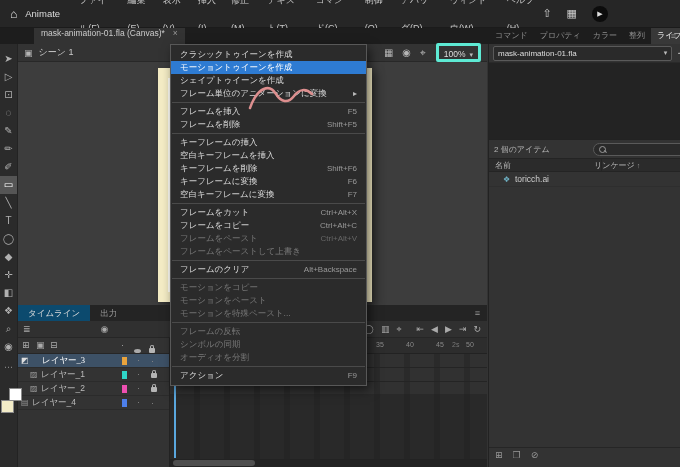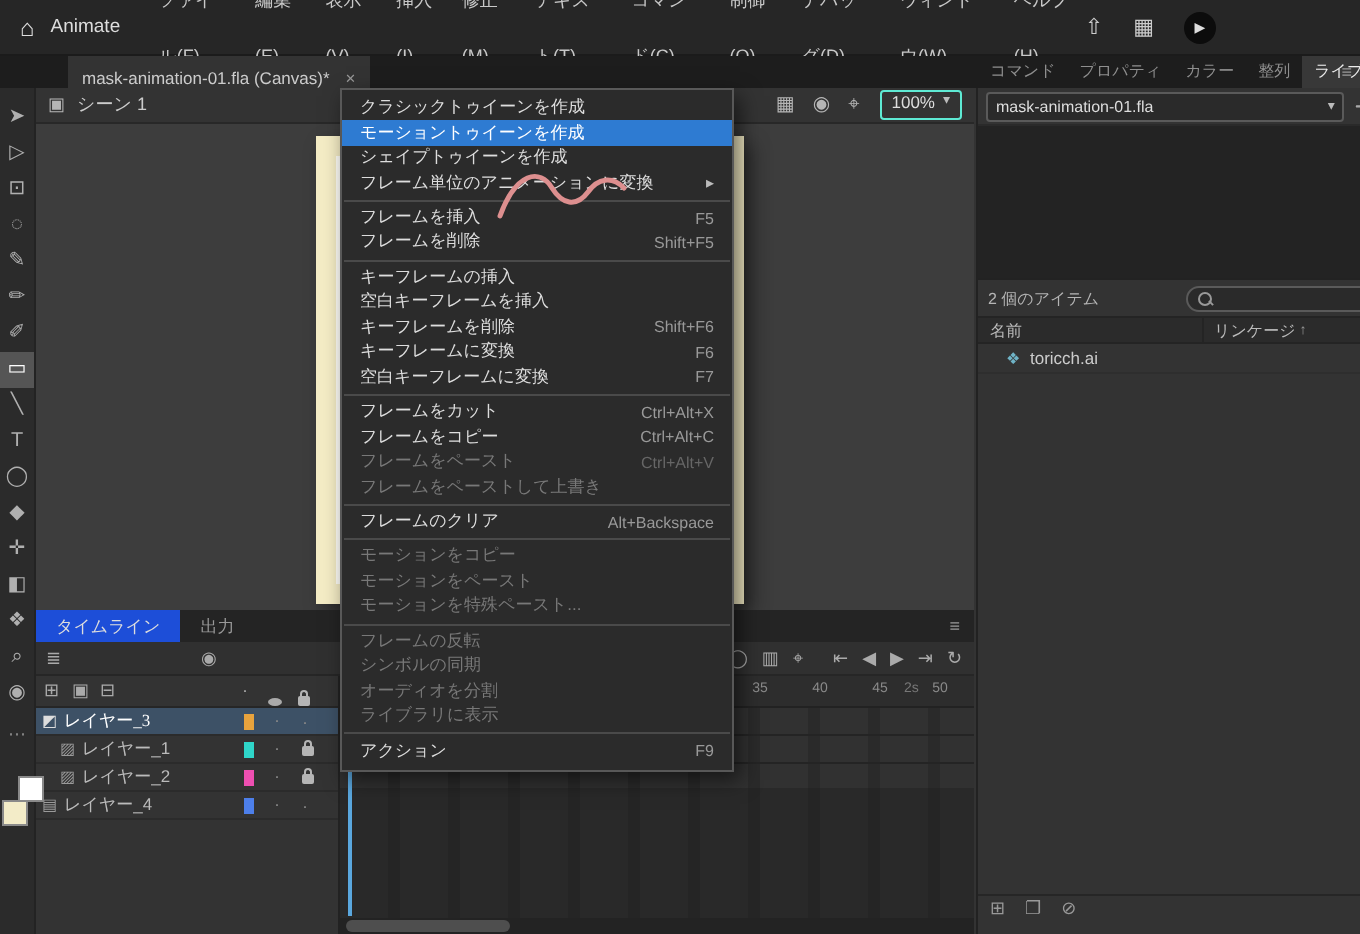--- a/index.html
+++ b/index.html
@@ -12,21 +12,21 @@
   .appname{color:#ddd;font-size:9.5px;margin-right:12px;}
   .menu-items{display:flex;}
   .menu-item{padding:0 7px;line-height:28px;color:#c8c8c8;}
   .mb-right{margin-left:auto;display:flex;align-items:center;gap:15px;margin-right:72px;}
   .mb-ic{font-size:11px;color:#ccc;}
   .mb-ic.circle{width:16px;height:16px;border-radius:50%;background:#0c0c0c;display:flex;
     align-items:center;justify-content:center;font-size:7px;color:#ddd;}
   
   .tabrow{position:absolute;left:0;top:28px;width:680px;height:16px;background:#1d1d1d;}
   .doc-tab{position:absolute;left:34px;top:0;height:16px;background:#333;display:flex;
-    align-items:flex-end;padding:0 7px;gap:8px;font-size:8.5px;color:#ccc;}
+    align-items:flex-start;padding:0 7px;gap:8px;font-size:8.5px;color:#ccc;}
   .tab-close{color:#999;}
   .panel-tabs{position:absolute;left:489px;top:0;height:16px;display:flex;}
   .ptab{padding:0 6px;line-height:16px;font-size:8px;color:#8f8f8f;white-space:nowrap;}
   .ptab.active{background:#383838;color:#ececec;}
   .ptabs-menu{position:absolute;right:4px;top:0;line-height:16px;color:#999;}
   
   .tools{position:absolute;left:0;top:44px;width:18px;height:423px;background:#2b2b2b;
     border-right:1px solid #232323;box-sizing:border-box;padding-top:6px;}
   .tool{width:17px;height:18px;line-height:18px;text-align:center;font-size:10px;color:#b0b0b0;}
   .tool.active{background:#555;color:#fff;}
@@ -34,34 +34,34 @@
   .swatch{position:absolute;width:13px;height:13px;box-sizing:border-box;}
   .swA{left:9px;top:344px;background:#ffffff;border:1px solid #8a8a8a;z-index:3;}
   .swB{left:1px;top:356px;background:#f3ecc8;border:1px solid #8a8a8a;z-index:2;}
   
   .stage-toolbar{position:absolute;left:18px;top:44px;width:469px;height:18px;background:#333;
     border-bottom:1px solid #282828;box-sizing:border-box;display:flex;align-items:center;padding:0 6px;gap:6px;}
   .sticon{color:#b5b5b5;font-size:9px;}
   .scene-name{color:#ccc;}
   .st-right{margin-left:auto;display:flex;gap:9px;align-items:center;}
   .st-ic{color:#b5b5b5;font-size:10px;}
-  .zoom-box{border:1px solid #5eead4;border-radius:2px;padding:0 5px;height:13px;display:flex;
-    align-items:flex-start;gap:4px;font-size:8.5px;color:#ddd;margin-left:4px;}
+  .zoom-box{border:3px solid #5eead4;border-radius:2px;padding:0 5px;height:13px;display:flex;
+    align-items:flex-end;gap:4px;font-size:8.5px;color:#ddd;margin-left:4px;}
   .zv{font-size:7px;color:#bbb;}
   
   .viewport{position:absolute;left:18px;top:62px;width:469px;height:243px;background:#3d3d3d;overflow:hidden;}
   .stage{position:absolute;left:140px;top:6px;width:214px;height:234px;background:#f4ecc5;
     box-shadow:4px 4px 9px rgba(0,0,0,.38);}
   .stage-inner{position:absolute;left:10px;top:10px;right:10px;bottom:10px;background:#fffef7;}
   .curve{position:absolute;left:246px;top:78px;z-index:50;pointer-events:none;}
   
   .timeline{position:absolute;left:18px;top:305px;width:469px;height:162px;background:#2e2e2e;}
   .tl-tabs{position:absolute;left:0;top:0;right:0;height:16px;background:#242424;display:flex;}
   .tl-tab{padding:0 10px;line-height:16px;font-size:8.5px;color:#999;}
-  .tl-tab.active{background:#1d4ed8;color:#ddd;}
+  .tl-tab.active{background:#0c4a6e;color:#ddd;}
   .tl-tabs-menu{margin-left:auto;padding:0 7px;line-height:16px;color:#999;}
   .tl-toolbar{position:absolute;left:0;top:16px;right:0;height:17px;background:#303030;
     border-bottom:1px solid #262626;box-sizing:border-box;}
   .tlc-left{position:absolute;left:5px;top:0;height:16px;display:flex;align-items:center;gap:8px;}
   .tlc-right{position:absolute;right:6px;top:0;height:16px;display:flex;align-items:center;gap:7px;}
   .tl-ic{color:#aaa;font-size:9px;}
   .tl-main-left{position:absolute;left:0;top:33px;width:152px;bottom:0;background:#333;
     border-right:1px solid #222;box-sizing:border-box;}
   .tl-left-head{position:absolute;left:0;top:0;width:100%;height:16px;border-bottom:1px solid #262626;box-sizing:border-box;}
   .tlh-ic{position:absolute;top:0;line-height:15px;font-size:9px;color:#aaa;}
@@ -105,21 +105,21 @@
   .lib-countrow{position:absolute;left:0;top:96px;width:100%;height:18px;display:flex;align-items:center;
     padding:0 5px;box-sizing:border-box;font-size:8px;color:#b5b5b5;}
   .lib-search{margin-left:auto;width:104px;height:13px;border:1px solid #5a5a5a;border-radius:7px;
     background:#2a2a2a;display:flex;align-items:center;padding:0 5px;box-sizing:border-box;}
   .mag{width:5px;height:5px;border:1px solid #999;border-radius:50%;position:relative;}
   .mag::after{content:"";position:absolute;left:4px;top:4px;width:3px;height:1px;background:#999;transform:rotate(45deg);}
   .lib-header{position:absolute;left:0;top:114px;width:100%;height:14px;background:#2b2b2b;
     border-top:1px solid #242424;border-bottom:1px solid #242424;box-sizing:border-box;
     font-size:8px;color:#bbb;display:flex;align-items:center;padding:0 6px;}
   .lib-header::after{content:"";position:absolute;left:112px;top:0;bottom:0;width:1px;background:#242424;}
-  .lib-header .lk{position:absolute;left:118px;display:flex;gap:2px;align-items:center;}
+  .lib-header .lk{position:absolute;left:105px;display:flex;gap:2px;align-items:center;}
   .sort{font-size:7px;color:#999;}
   .lib-rows{position:absolute;left:0;top:128px;width:100%;}
   .lib-row{height:15px;display:flex;align-items:center;padding:0 4px;gap:4px;font-size:8.5px;color:#ccc;
     border-bottom:1px solid #2e2e2e;box-sizing:border-box;}
   .lr-tri{color:#999;font-size:7px;width:6px;}
   .lr-ic{color:#6fb3c6;font-size:8px;width:8px;margin-left:10px;}
   .lib-footer{position:absolute;left:0;bottom:6px;width:100%;height:14px;border-top:1px solid #262626;
     display:flex;align-items:center;gap:10px;padding:0 6px;box-sizing:border-box;color:#999;font-size:9px;}
   .lf-ic{font-size:9px;}
   
@@ -252,21 +252,21 @@
           <span class="tlh-ic" style="left: 4px;">⊞</span>
           <span class="tlh-ic" style="left: 18px;">▣</span>
           <span class="tlh-ic" style="left: 32px;">⊟</span>
           <span class="tlh-ic" style="left: 103px;">·</span>
           <span class="tlh-ic" style="left: 116px; top: 5px;"><span class="mini-eye"></span></span>
           <span class="tlh-ic" style="left: 131px; top: 5px;"><span class="mini-lock"></span></span>
         </div>
       <div class="tl-layers">
           <div class="tl-layer sel" style="background: rgb(61, 81, 102);">
             <span class="ly-ic" style="left: 3px;">◩</span>
-            <span class="ly-name" style="left: 14px; font-family: Liberation Serif, serif;">レイヤー_3</span>
+            <span class="ly-name" style="left: 24px; font-family: Liberation Serif, serif;">レイヤー_3</span>
             <span class="ly-chip" style="background: rgb(232, 163, 61);"></span>
             <span class="ly-eye">·</span>
             <span class="ly-lock">·</span>
           </div>
           <div class="tl-layer">
             <span class="ly-ic" style="left: 12px;">▨</span>
             <span class="ly-name" style="left: 23px;">レイヤー_1</span>
             <span class="ly-chip" style="background: rgb(47, 214, 201);"></span>
             <span class="ly-eye">·</span>
             <span class="ly-lock"><span class="mini-lock"></span></span>
@@ -428,23 +428,20 @@
       <div class="cm-sep"></div>
       <div class="cm-item dis">
         <span class="cm-label">フレームの反転</span>
       </div>
       <div class="cm-item dis">
         <span class="cm-label">シンボルの同期</span>
       </div>
       <div class="cm-item dis">
         <span class="cm-label">オーディオを分割</span>
       </div>
-      <div class="cm-item dis">
-        <span class="cm-label">ライブラリに表示</span>
-      </div>
       <div class="cm-sep"></div>
       <div class="cm-item">
         <span class="cm-label">アクション</span>
         <span class="cm-sc">F9</span>
       </div>
     </div>
 
 </div>
 
 </body></html>

